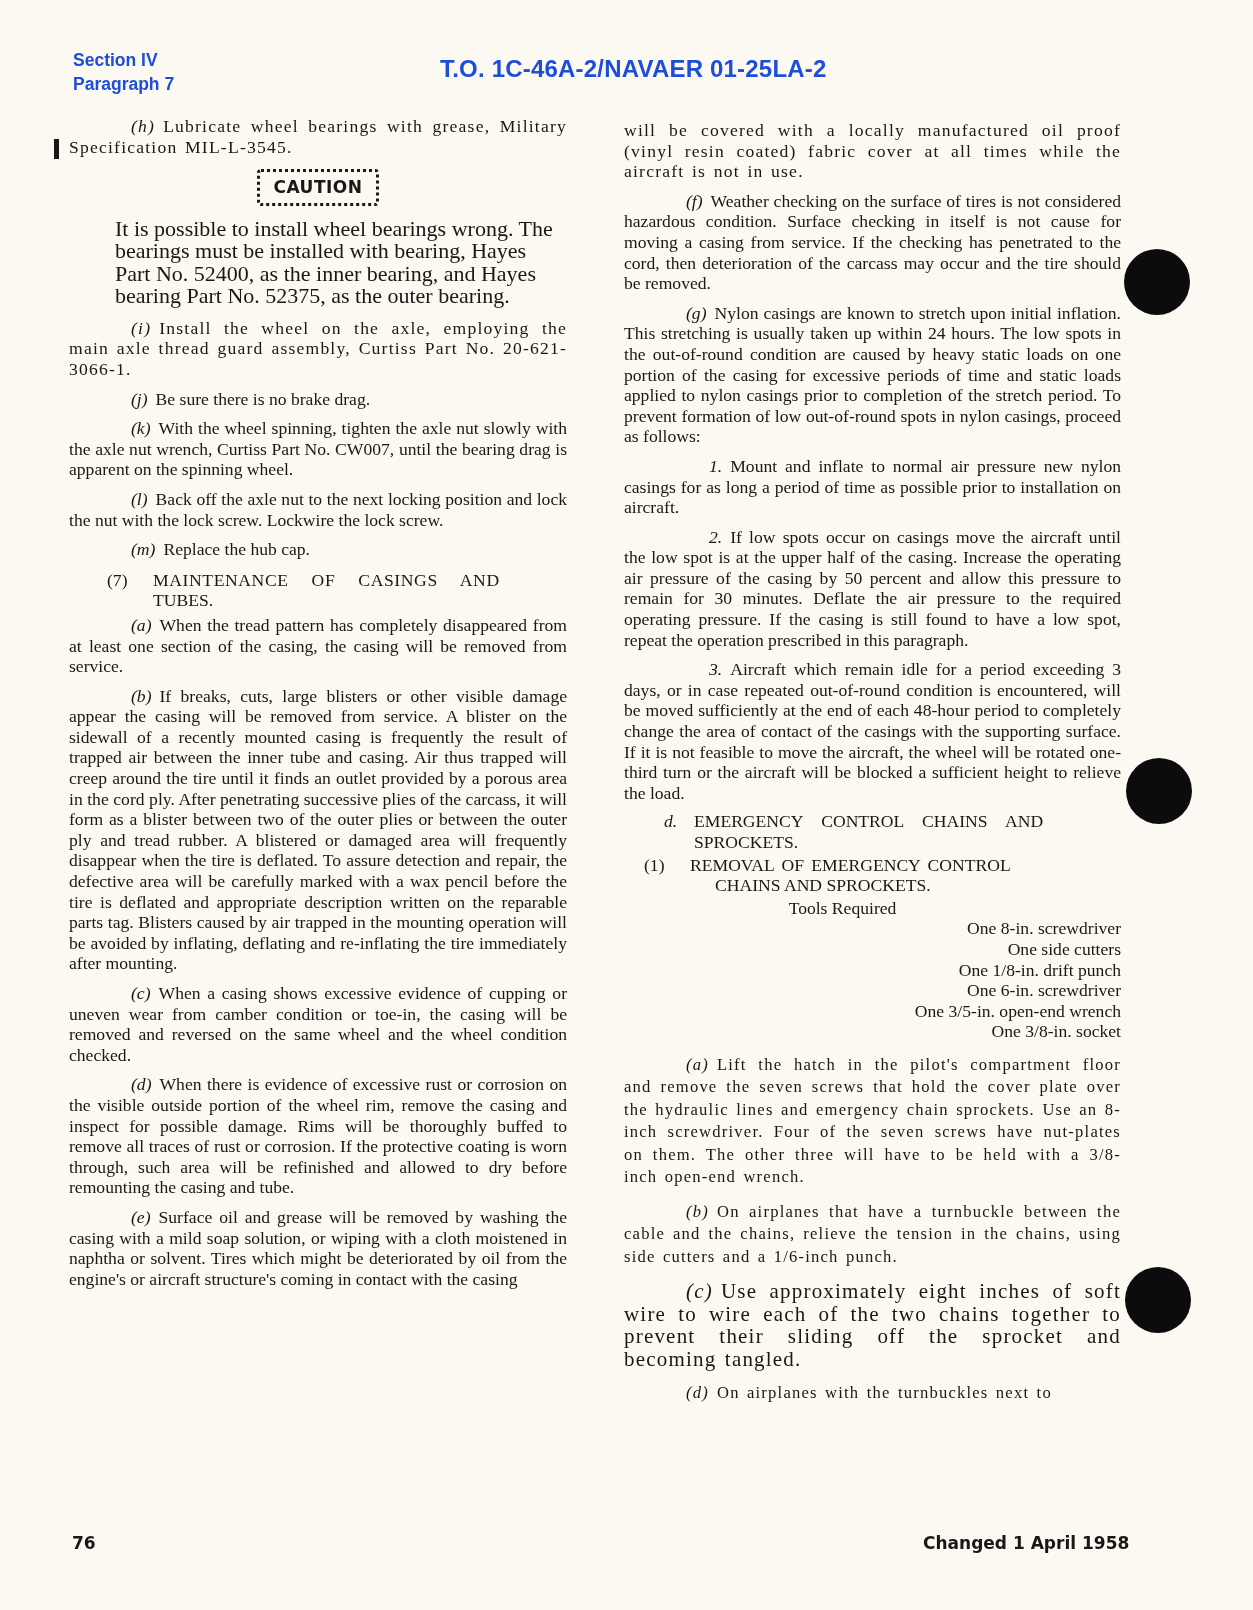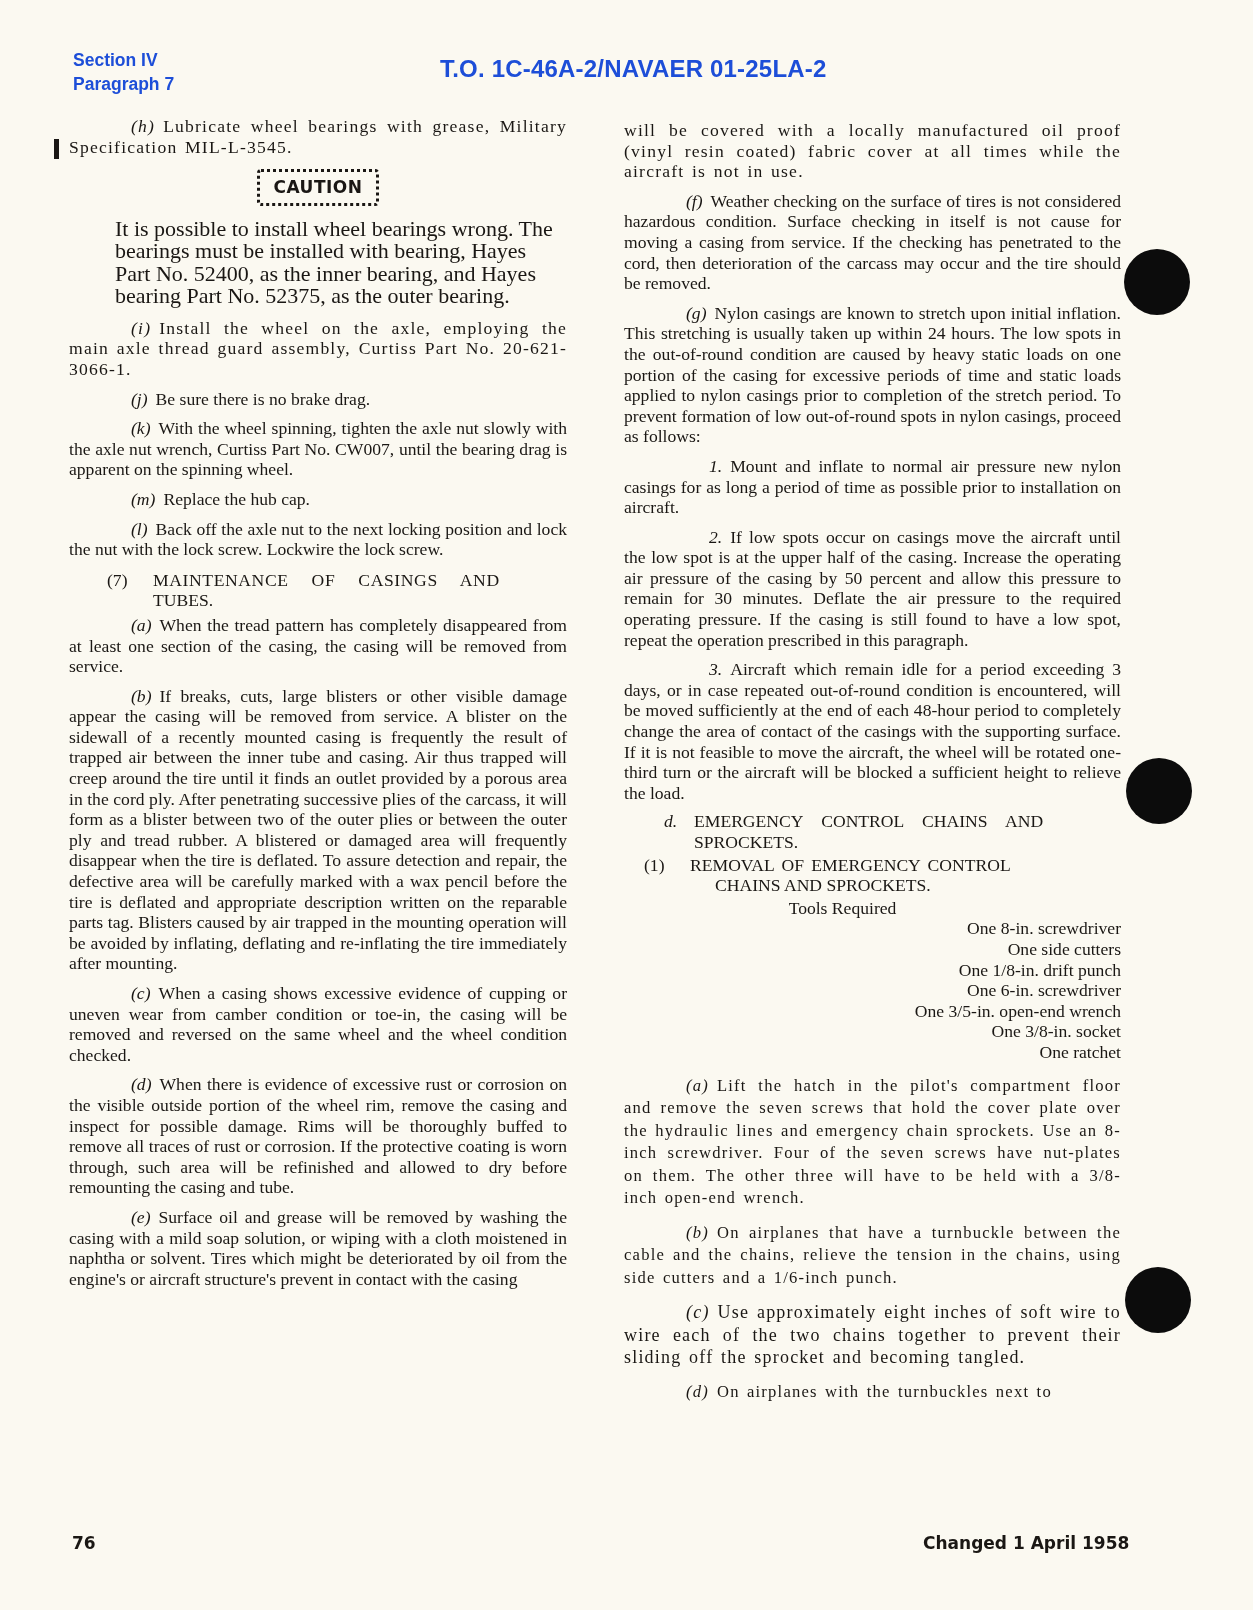--- a/index.html
+++ b/index.html
@@ -70,33 +70,33 @@
   <p class="ind spaced"><span class="lbl">(h)</span><span>Lubricate wheel bearings with grease, Military Specification MIL-L-3545.</span></p>
 
   <div class="caution-wrap">
     <span class="caution-box">CAUTION</span>
   </div>
   <p class="caution-text">It is possible to install wheel bearings wrong. The bearings must be installed with bearing, Hayes Part No. 52400, as the inner bearing, and Hayes bearing Part No. 52375, as the outer bearing.</p>
 
   <p class="ind spaced"><span class="lbl">(i)</span><span>Install the wheel on the axle, employing the main axle thread guard assembly, Curtiss Part No. 20-621-3066-1.</span></p>
   <p class="ind"><span class="lbl">(j)</span><span>Be sure there is no brake drag.</span></p>
   <p class="ind"><span class="lbl">(k)</span><span>With the wheel spinning, tighten the axle nut slowly with the axle nut wrench, Curtiss Part No. CW007, until the bearing drag is apparent on the spinning wheel.</span></p>
+  <p class="ind"><span class="lbl">(l)</span><span>Back off the axle nut to the next locking position and lock the nut with the lock screw. Lockwire the lock screw.</span></p>
   <p class="ind"><span class="lbl">(m)</span><span>Replace the hub cap.</span></p>
-  <p class="ind"><span class="lbl">(l)</span><span>Back off the axle nut to the next locking position and lock the nut with the lock screw. Lockwire the lock screw.</span></p>
 
   <div class="heading">
     <span class="num">(7)</span><span style="letter-spacing:0.6px;word-spacing:18px;">MAINTENANCE OF CASINGS AND</span>
     <span class="hang">TUBES.</span>
   </div>
 
   <p class="ind"><span class="lbl">(a)</span><span>When the tread pattern has completely disappeared from at least one section of the casing, the casing will be removed from service.</span></p>
   <p class="ind"><span class="lbl">(b)</span><span>If breaks, cuts, large blisters or other visible damage appear the casing will be removed from service. A blister on the sidewall of a recently mounted casing is frequently the result of trapped air between the inner tube and casing. Air thus trapped will creep around the tire until it finds an outlet provided by a porous area in the cord ply. After penetrating successive plies of the carcass, it will form as a blister between two of the outer plies or between the outer ply and tread rubber. A blistered or damaged area will frequently disappear when the tire is deflated. To assure detection and repair, the defective area will be carefully marked with a wax pencil before the tire is deflated and appropriate description written on the reparable parts tag. Blisters caused by air trapped in the mounting operation will be avoided by inflating, deflating and re-inflating the tire immediately after mounting.</span></p>
   <p class="ind"><span class="lbl">(c)</span><span>When a casing shows excessive evidence of cupping or uneven wear from camber condition or toe-in, the casing will be removed and reversed on the same wheel and the wheel condition checked.</span></p>
   <p class="ind"><span class="lbl">(d)</span><span>When there is evidence of excessive rust or corrosion on the visible outside portion of the wheel rim, remove the casing and inspect for possible damage. Rims will be thoroughly buffed to remove all traces of rust or corrosion. If the protective coating is worn through, such area will be refinished and allowed to dry before remounting the casing and tube.</span></p>
-  <p class="ind"><span class="lbl">(e)</span><span>Surface oil and grease will be removed by washing the casing with a mild soap solution, or wiping with a cloth moistened in naphtha or solvent. Tires which might be deteriorated by oil from the engine's or aircraft structure's prevent in contact with the casing</span></p>
+  <p class="ind"><span class="lbl">(e)</span><span>Surface oil and grease will be removed by washing the casing with a mild soap solution, or wiping with a cloth moistened in naphtha or solvent. Tires which might be deteriorated by oil from the engine's or aircraft structure's coming in contact with the casing</span></p>
 </div>
 
 <div class="col col-right">
   <p class="spaced">will be covered with a locally manufactured oil proof (vinyl resin coated) fabric cover at all times while the aircraft is not in use.</p>
   <p class="ind"><span class="lbl">(f)</span><span>Weather checking on the surface of tires is not considered hazardous condition. Surface checking in itself is not cause for moving a casing from service. If the checking has penetrated to the cord, then deterioration of the carcass may occur and the tire should be removed.</span></p>
   <p class="ind"><span class="lbl">(g)</span><span>Nylon casings are known to stretch upon initial inflation. This stretching is usually taken up within 24 hours. The low spots in the out-of-round condition are caused by heavy static loads on one portion of the casing for excessive periods of time and static loads applied to nylon casings prior to completion of the stretch period. To prevent formation of low out-of-round spots in nylon casings, proceed as follows:</span></p>
   <p class="ind-num"><span class="lbl">1.</span><span>Mount and inflate to normal air pressure new nylon casings for as long a period of time as possible prior to installation on aircraft.</span></p>
   <p class="ind-num"><span class="lbl">2.</span><span>If low spots occur on casings move the aircraft until the low spot is at the upper half of the casing. Increase the operating air pressure of the casing by 50 percent and allow this pressure to remain for 30 minutes. Deflate the air pressure to the required operating pressure. If the casing is still found to have a low spot, repeat the operation prescribed in this paragraph.</span></p>
   <p class="ind-num" style="margin-bottom:6px;"><span class="lbl">3.</span><span>Aircraft which remain idle for a period exceeding 3 days, or in case repeated out-of-round condition is encountered, will be moved sufficiently at the end of each 48-hour period to completely change the area of contact of the casings with the supporting surface. If it is not feasible to move the aircraft, the wheel will be rotated one-third turn or the aircraft will be blocked a sufficient height to relieve the load.</span></p>
 
@@ -109,26 +109,25 @@
     <span class="hang">CHAINS AND SPROCKETS.</span>
   </div>
   <div class="tools-title">Tools Required</div>
   <ul class="tools-list">
     <li>One 8-in. screwdriver</li>
     <li>One side cutters</li>
     <li>One 1/8-in. drift punch</li>
     <li>One 6-in. screwdriver</li>
     <li>One 3/5-in. open-end wrench</li>
     <li>One 3/8-in. socket</li>
-    <li>One ratchet</li>
   </ul>
 
   <p class="ind spaced" style="font-size:16.6px;line-height:22.5px;margin-bottom:12px;"><span class="lbl">(a)</span><span>Lift the hatch in the pilot's compartment floor and remove the seven screws that hold the cover plate over the hydraulic lines and emergency chain sprockets. Use an 8-inch screwdriver. Four of the seven screws have nut-plates on them. The other three will have to be held with a 3/8-inch open-end wrench.</span></p>
   <p class="ind spaced" style="font-size:16.6px;line-height:22.5px;margin-bottom:12px;"><span class="lbl">(b)</span><span>On airplanes that have a turnbuckle between the cable and the chains, relieve the tension in the chains, using side cutters and a 1/6-inch punch.</span></p>
-  <p class="ind spaced" style="font-size:18px;line-height:22.5px;margin-bottom:12px;"><span class="lbl">(c)</span><span>Use approximately eight inches of soft wire to wire each of the two chains together to prevent their sliding off the sprocket and becoming tangled.</span></p>
+  <p class="ind spaced" style="font-size:21px;line-height:22.5px;margin-bottom:12px;"><span class="lbl">(c)</span><span>Use approximately eight inches of soft wire to wire each of the two chains together to prevent their sliding off the sprocket and becoming tangled.</span></p>
   <p class="ind spaced" style="font-size:16.6px;line-height:22.5px;"><span class="lbl">(d)</span><span>On airplanes with the turnbuckles next to</span></p>
 </div>
 
 <div class="hole hole-1"></div>
 <div class="hole hole-2"></div>
 <div class="hole hole-3"></div>
 
 <div class="ftr ftr-page">76</div>
 <div class="ftr ftr-change">Changed 1 April 1958</div>
 

